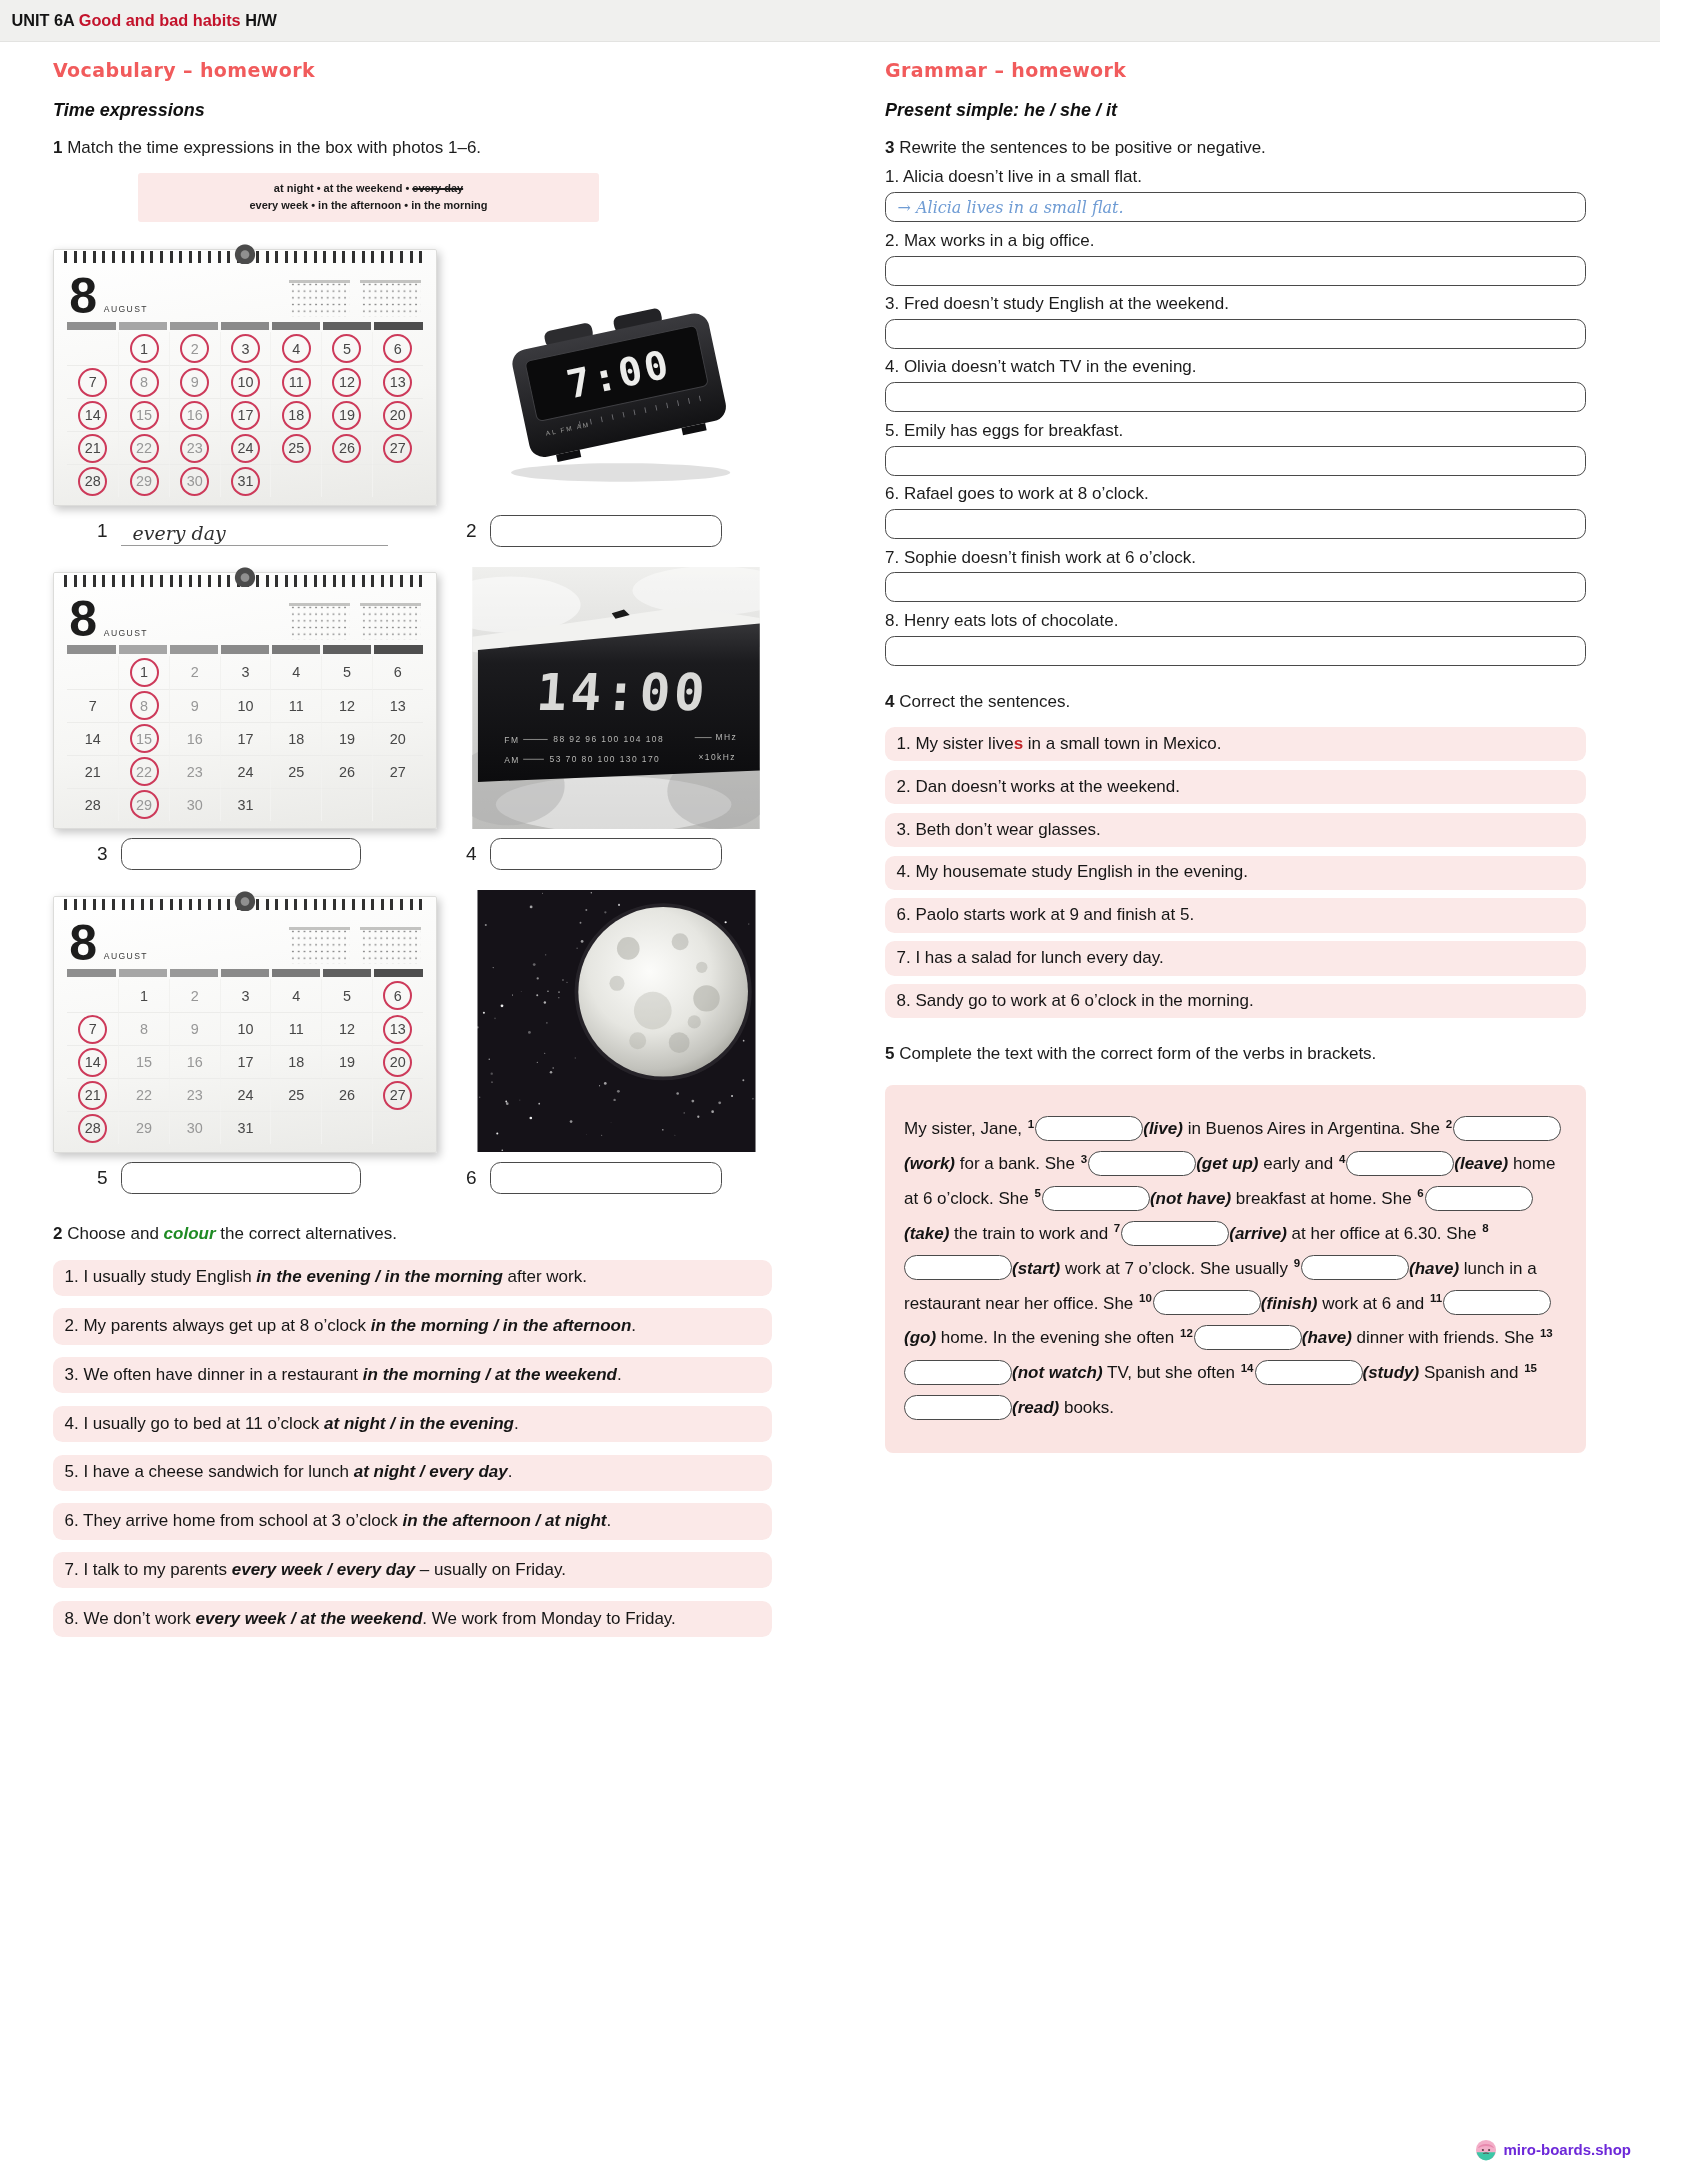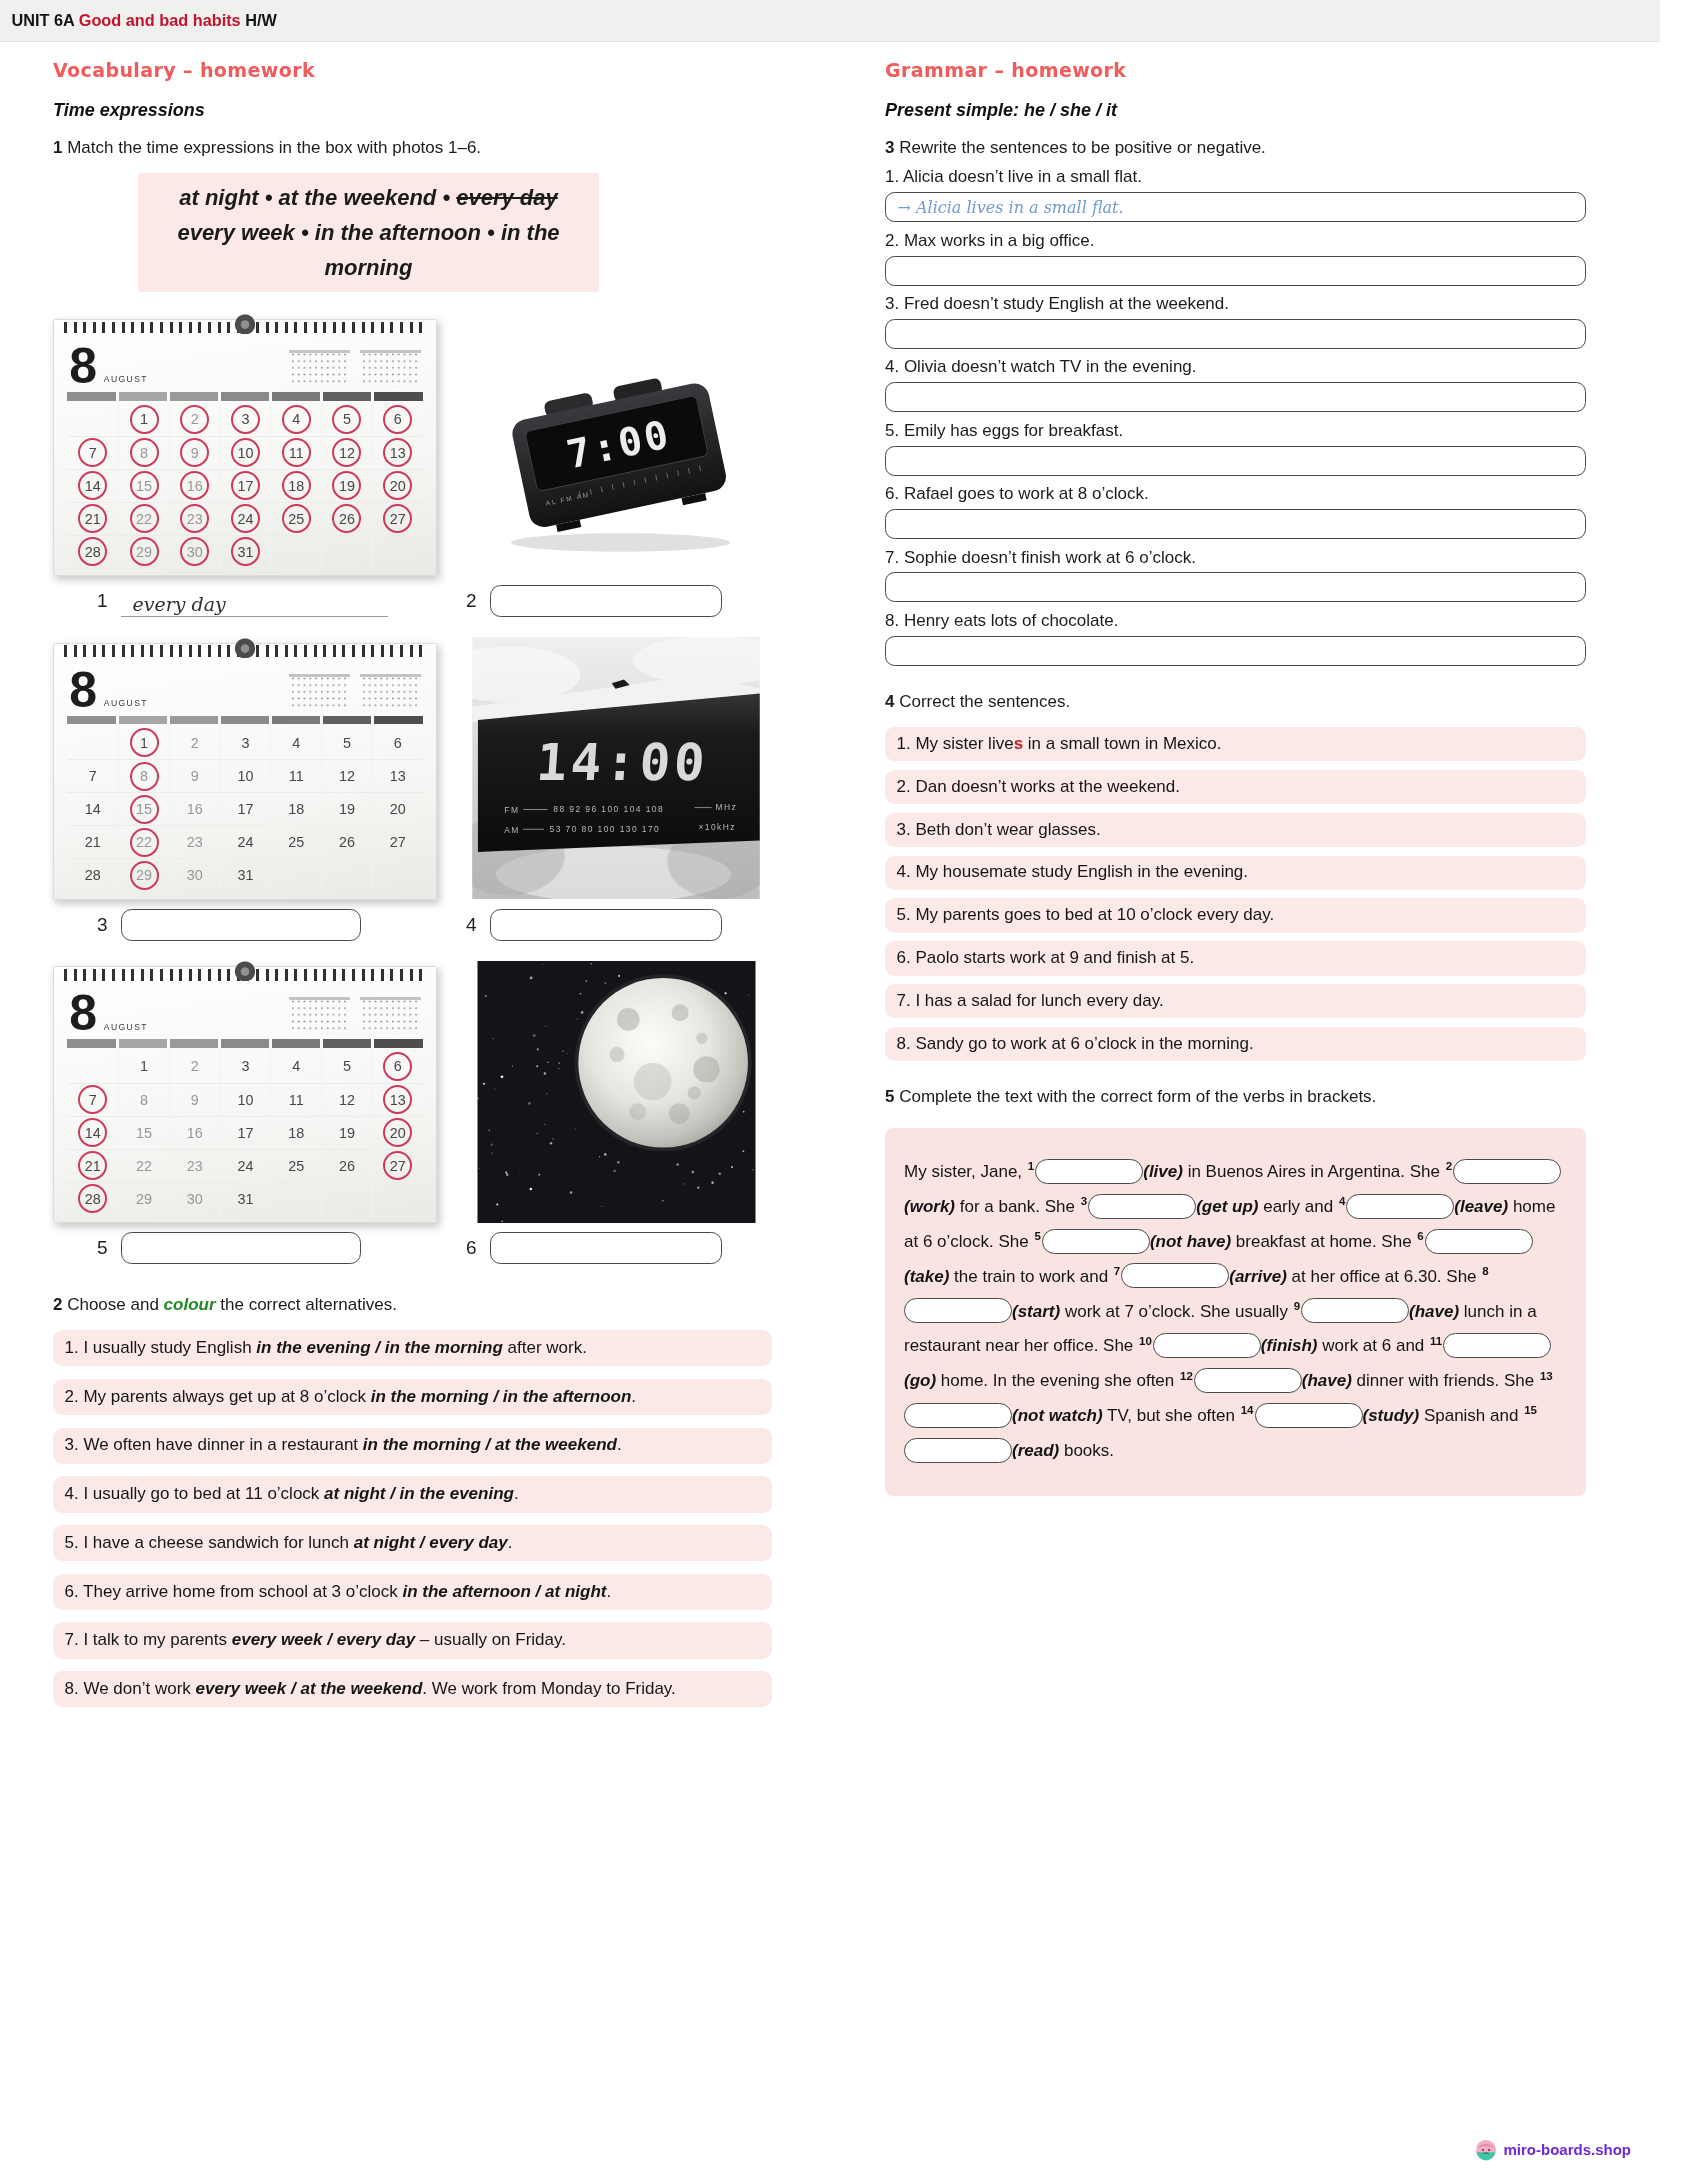--- a/index.html
+++ b/index.html
@@ -30,22 +30,22 @@
   .seg-b   { font-weight:700; }
   .seg-bi  { font-weight:700; font-style:italic; }
   .seg-g   { color:#1f8b24; font-weight:700; font-style:italic; }
   .seg-red { color:#c02428; font-weight:700; }
   .seg-redb{ color:#c3132b; }
   .seg-s   { text-decoration:line-through; text-decoration-thickness:1.9px; }
 
   
   .time-box {
     margin:13.4px 0 0 85px; width:461px; background:#fbe9e8; border-radius:2.9px;
-    padding:6.7px 9.6px; text-align:center; font-weight:700; font-style:italic;
-    font-size:22px; line-height:1.6; color:#1b1b1b;
+    padding:6.7px 9.6px; text-align:center; font-weight:700; 
+    font-size:11px; line-height:1.6; color:#1b1b1b;
   }
 
   
   .photo-grid { display:grid; grid-template-columns:384px 300px; column-gap:29px; row-gap:19px; margin-top:21px; }
   .photo-cell { margin:0; display:flex; flex-direction:column; }
   .photo-frame { height:263px; display:flex; align-items:flex-end; }
   .photo-frame.center { align-items:center; justify-content:center; }
   .photo-label { display:flex; align-items:center; gap:13.4px; margin-top:8.6px; height:33px; }
   .photo-label.cal-caption { padding-left:44px; }
   .photo-num { font-size:19px; color:#222; }
@@ -761,21 +761,20 @@
             <div class="answer-box"></div>
           </div>
         </div>
 
       <p class="instruction mt26"><span class="seg-b">4 </span><span>Correct the sentences.</span></p>
       <div class="rows rows-tight" id="ex4-items">
           <div class="pink-row"><span>1. My sister live</span><span class="seg-red">s</span><span> in a small town in Mexico.</span></div>
           <div class="pink-row"><span>2. Dan doesn’t works at the weekend.</span></div>
           <div class="pink-row"><span>3. Beth don’t wear glasses.</span></div>
           <div class="pink-row"><span>4. My housemate study English in the evening.</span></div>
-          <div class="pink-row"><span>5. My parents goes to bed at 10 o’clock every day.</span></div>
           <div class="pink-row"><span>6. Paolo starts work at 9 and finish at 5.</span></div>
           <div class="pink-row"><span>7. I has a salad for lunch every day.</span></div>
           <div class="pink-row"><span>8. Sandy go to work at 6 o’clock in the morning.</span></div>
         </div>
 
       <p class="instruction mt26"><span class="seg-b">5 </span><span>Complete the text with the correct form of the verbs in brackets.</span></p>
       <div class="ex5-box">
         <p class="ex5-text" id="ex5-text"><span>My sister, Jane, </span><sup class="blank-num">1</sup><span class="blank-box"></span><span class="seg-bi">(live)</span><span> in Buenos Aires in Argentina. She </span><sup class="blank-num">2</sup><span class="blank-box"></span><span class="seg-bi">(work)</span><span> for a bank. She </span><sup class="blank-num">3</sup><span class="blank-box"></span><span class="seg-bi">(get up)</span><span> early and </span><sup class="blank-num">4</sup><span class="blank-box"></span><span class="seg-bi">(leave)</span><span> home at 6 o’clock. She </span><sup class="blank-num">5</sup><span class="blank-box"></span><span class="seg-bi">(not have)</span><span> breakfast at home. She </span><sup class="blank-num">6</sup><span class="blank-box"></span><span class="seg-bi">(take)</span><span> the train to work and </span><sup class="blank-num">7</sup><span class="blank-box"></span><span class="seg-bi">(arrive)</span><span> at her office at 6.30. She </span><sup class="blank-num">8</sup><span class="blank-box"></span><span class="seg-bi">(start)</span><span> work at 7 o’clock. She usually </span><sup class="blank-num">9</sup><span class="blank-box"></span><span class="seg-bi">(have)</span><span> lunch in a restaurant near her office. She </span><sup class="blank-num">10</sup><span class="blank-box"></span><span class="seg-bi">(finish)</span><span> work at 6 and </span><sup class="blank-num">11</sup><span class="blank-box"></span><span class="seg-bi">(go)</span><span> home. In the evening she often </span><sup class="blank-num">12</sup><span class="blank-box"></span><span class="seg-bi">(have)</span><span> dinner with friends. She </span><sup class="blank-num">13</sup><span class="blank-box"></span><span class="seg-bi">(not watch)</span><span> TV, but she often </span><sup class="blank-num">14</sup><span class="blank-box"></span><span class="seg-bi">(study)</span><span> Spanish and </span><sup class="blank-num">15</sup><span class="blank-box"></span><span class="seg-bi">(read)</span><span> books.</span></p>
       </div>
     </section>

